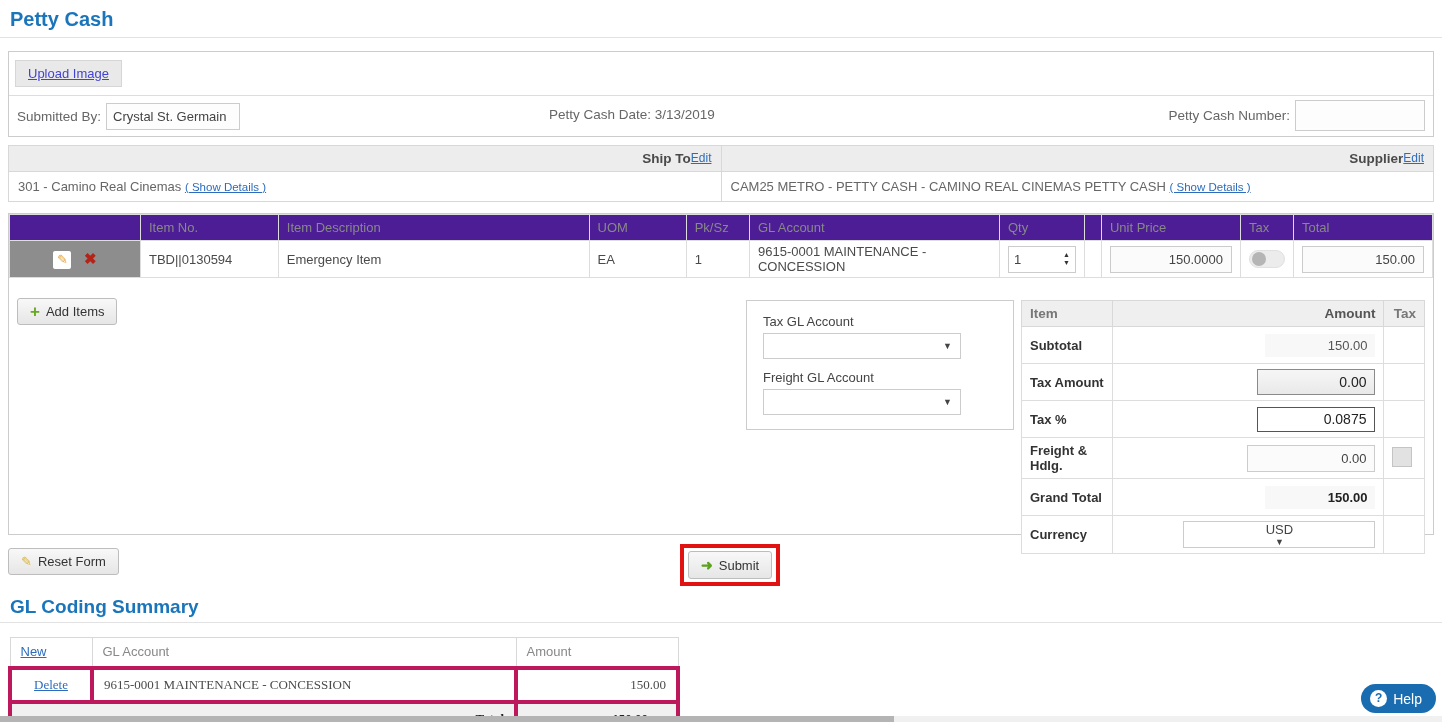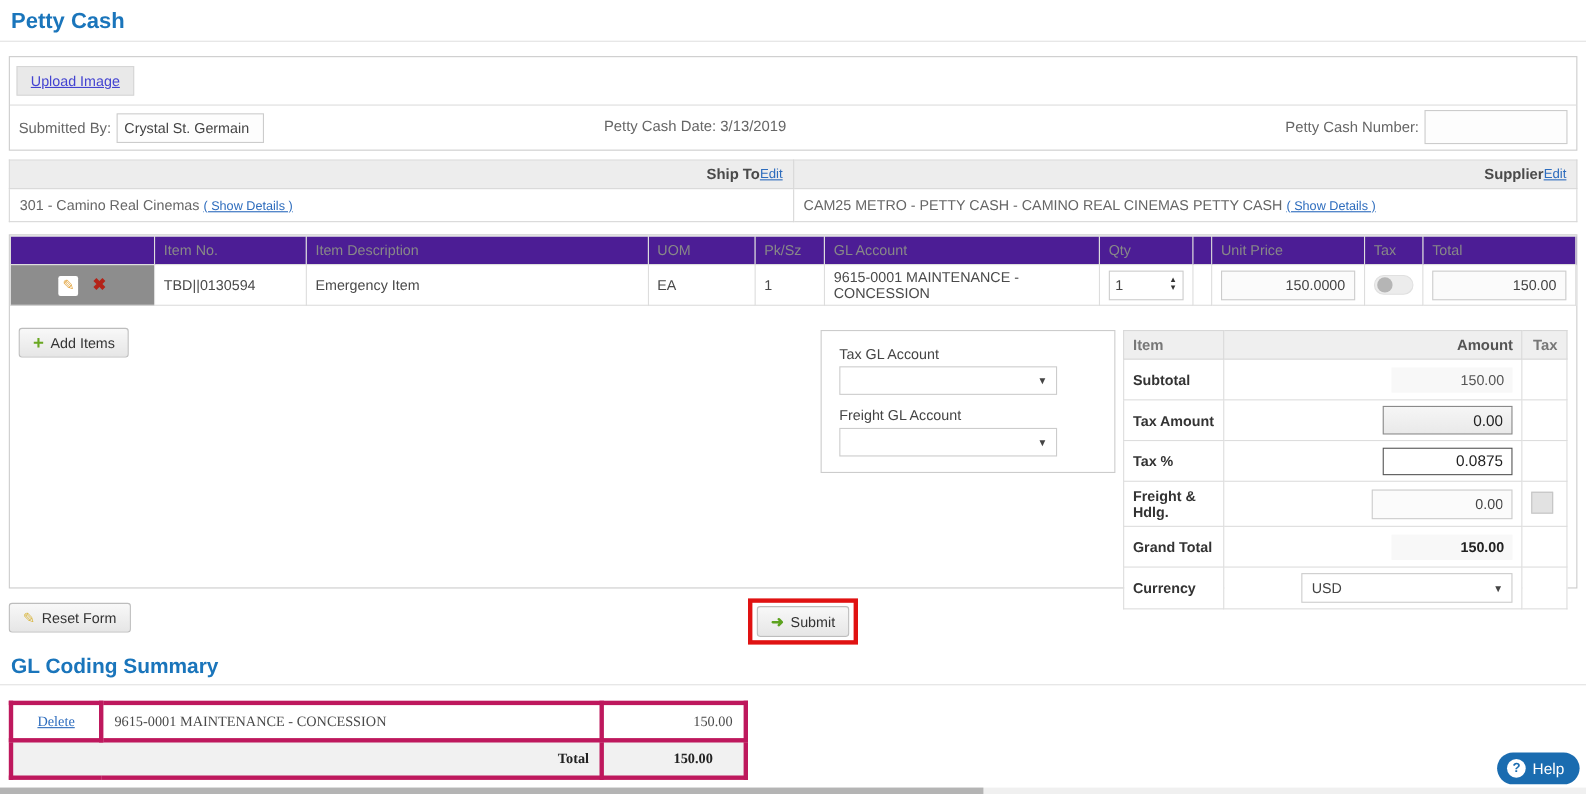--- a/index.html
+++ b/index.html
@@ -76,21 +76,21 @@
   .sum-lbl { font-weight:bold; color:#333; font-size:13px; }
   .sum-val { text-align:right; }
   .ro-val { display:inline-block; min-width:110px; background:#f8f8f8; padding:4px 8px; text-align:right; color:#555; }
   .ro-val.bold { font-weight:bold; color:#222; }
   .taxamt-input { width:118px; height:26px; border:1px solid #8a8a8a; background:linear-gradient(#f6f6f6,#e9e9e9);
     text-align:right; font-size:14px; padding:0 8px; font-family:inherit; color:#222; }
   .taxpct-input { width:118px; height:25px; border:1px solid #555; background:#fff;
     text-align:right; font-size:14px; padding:0 8px; font-family:inherit; color:#222; }
   .freight-input { width:128px; height:27px; }
   .gray-check { display:inline-block; width:20px; height:20px; background:#e2e2e2; border:1px solid #c4c4c4; cursor:pointer; }
-  .currency-dd { width:192px; height:27px; margin:0; display:flex; justify-content:space-between; }
+  .currency-dd { width:192px; height:27px; margin:0; display:flex; justify-content:space-between;flex-direction:column; }
 
   
   .actions-row { position:relative; height:46px; margin-top:9px; }
   .reset-btn { position:absolute; left:0; top:4px; }
   .pencil { color:#d8b43a; font-size:13px; }
   .submit-wrap { position:absolute; left:672px; top:0; border:4px solid #e01212; padding:3px 4px; }
   .arrow { color:#5ca21e; font-size:14px; font-weight:bold; }
 
   
   .gl-rule { border:none; border-top:1px solid #e2e2e2; margin:0 -8px 0 -8px; }
@@ -301,20 +301,25 @@
         <span>Submit</span>
       </span>
     </span>
   </div>
 
   <h2 class="section-title">GL Coding Summary</h2>
   <hr class="gl-rule">
 
   <table class="gl-table">
     <tbody>
+        <tr>
+      <th class="gl-link-col"><a class="lnk">New</a></th>
+      <th>GL Account</th>
+      <th class="gl-amt-col">Amount</th>
+    </tr>
     <tr>
       <td class="gl-link-col"><a class="lnk">Delete</a></td>
       <td>9615-0001 MAINTENANCE - CONCESSION</td>
       <td class="gl-amt">150.00</td>
     </tr>
     <tr class="gl-total-row">
       <td colspan="2" class="gl-total-lbl">Total</td>
       <td class="gl-total-amt">150.00</td>
     </tr>
 

